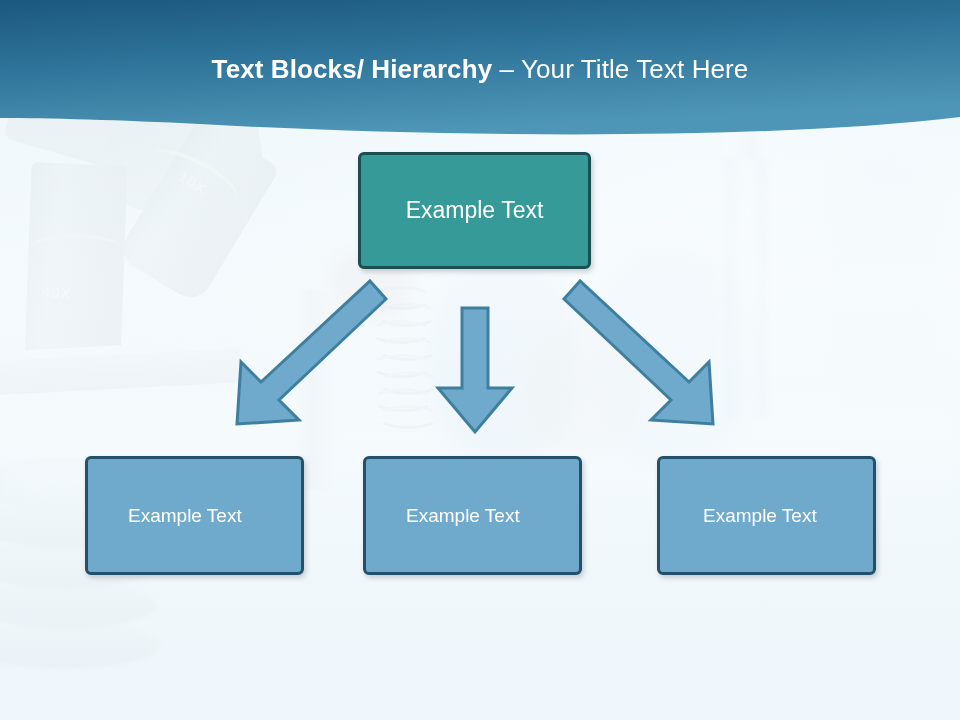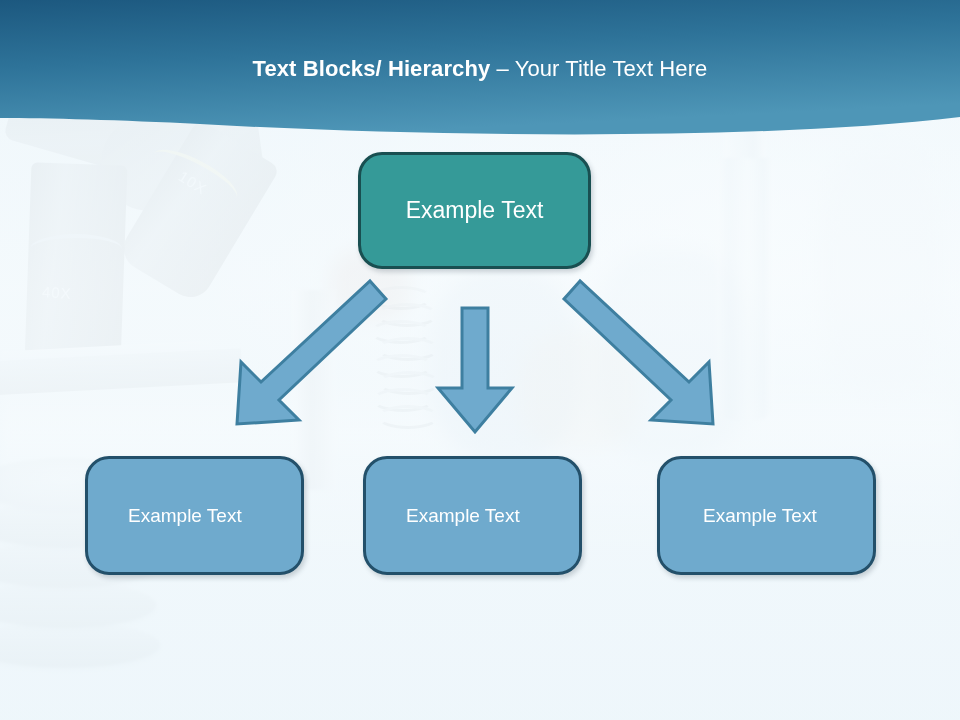--- a/index.html
+++ b/index.html
@@ -219,33 +219,33 @@
   }
   .header svg { display: block; }
 
   .title {
     position: absolute;
     left: 0;
     top: 52px;
     width: 960px;
     text-align: center;
     color: #ffffff;
-    font-size: 22px;
+    font-size: 26px;
     line-height: 34px;
     letter-spacing: 0.1px;
     white-space: nowrap;
   }
   .title .strong { font-weight: bold; }
   .title .light  { font-weight: normal; }
 
   
   .node {
     position: absolute;
     box-sizing: border-box;
-    border-radius: 24px;
+    border-radius: 6px;
     display: flex;
     align-items: center;
     color: #ffffff;
     box-shadow: 2px 3px 5px rgba(40,60,75,0.22);
   }
   .node-top {
     left: 358px;
     top: 152px;
     width: 233px;
     height: 117px;

